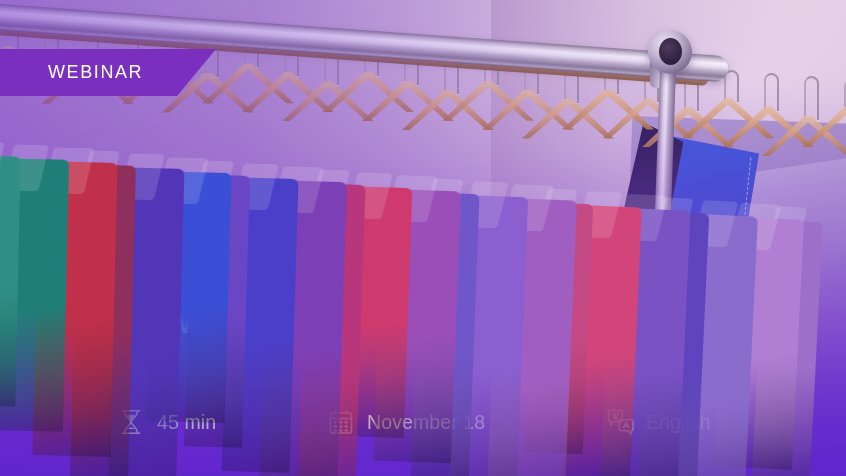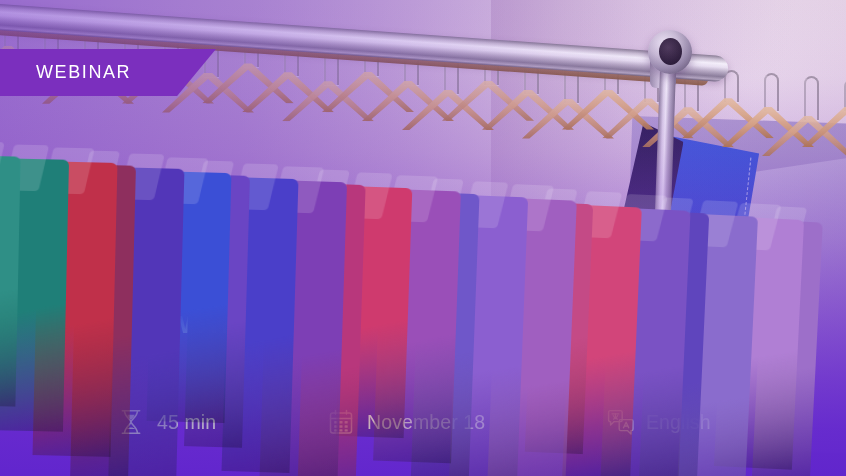--- a/index.html
+++ b/index.html
@@ -163,21 +163,21 @@
     width: 216px; height: 47px;
     background: #7b2fbe;
     clip-path: polygon(0 0, 100% 0, 82% 100%, 0 100%);
     display: flex; align-items: center;
   }
   .badge-label {
     color: #ffffff;
     font-size: 18px;
     font-weight: 400;
     letter-spacing: 1.6px;
-    padding-left: 36px;
+    padding-left: 48px;
   }
 
   
   .content { position: absolute; left: 168px; top: 182px; width: 620px; }
   .eyebrow {
     color: #ffffff;
     font-size: 13.5px;
     font-weight: 400;
     letter-spacing: 1.5px;
     margin: 0 0 24px 0;

